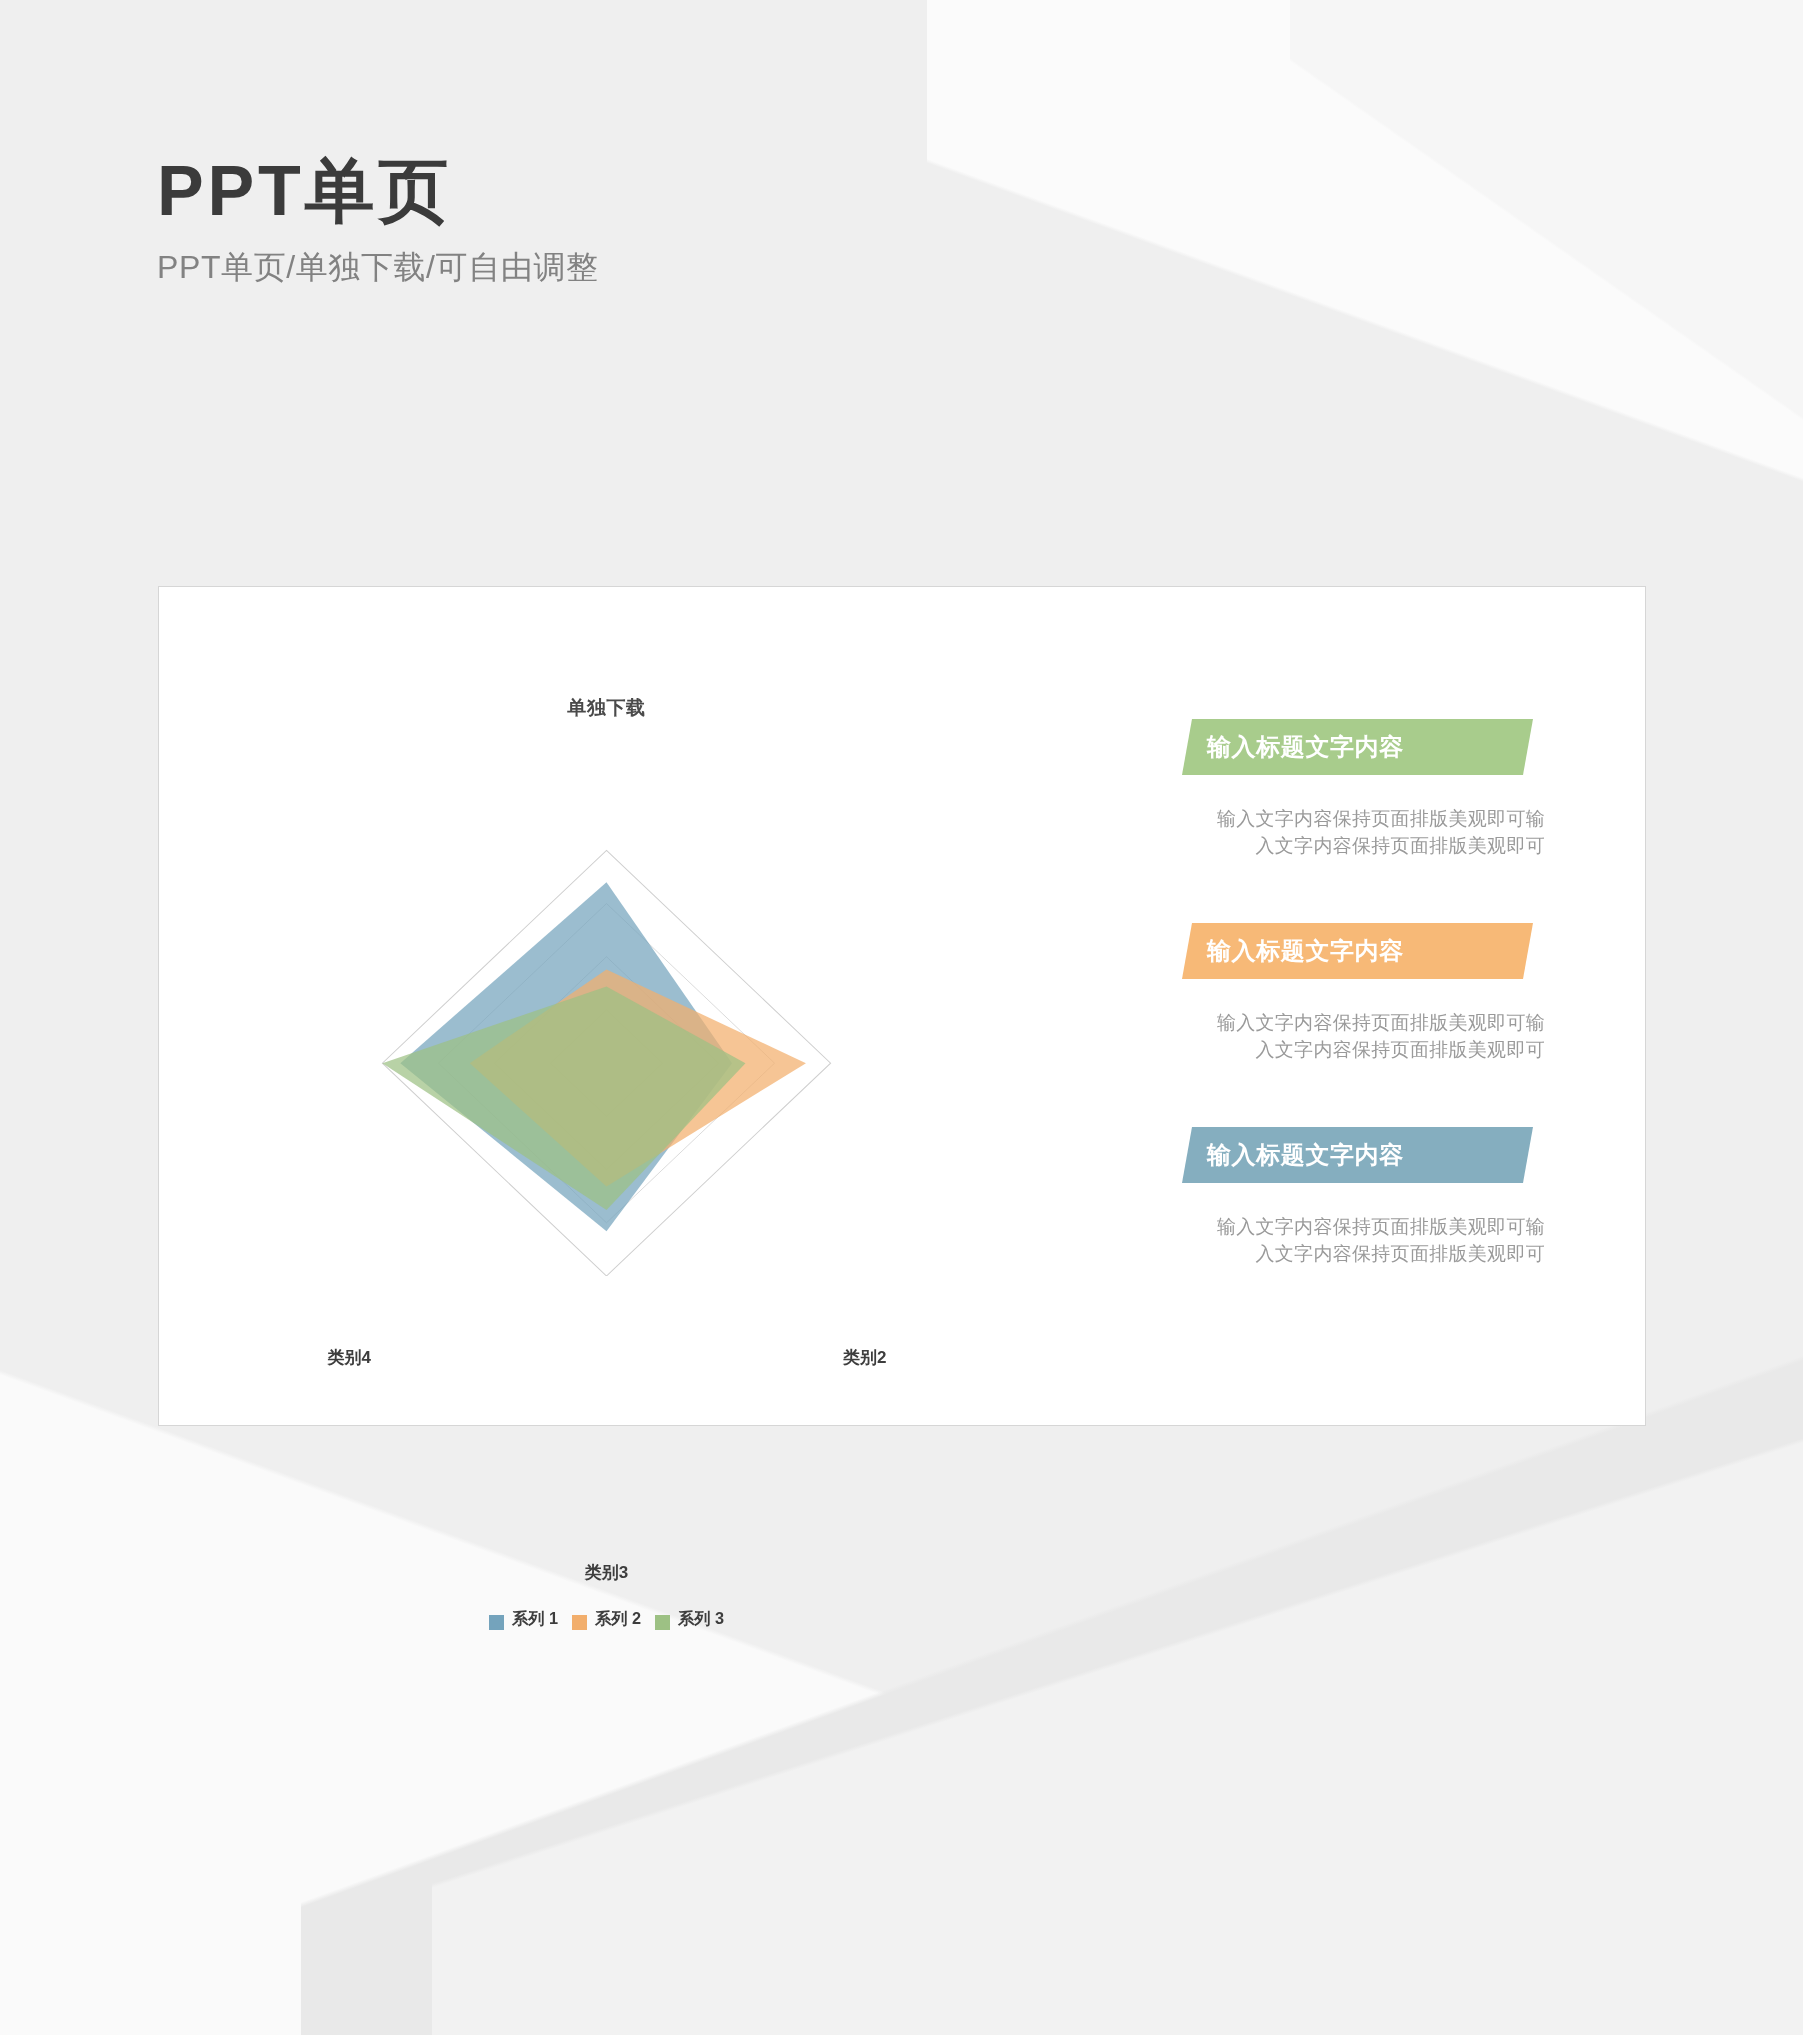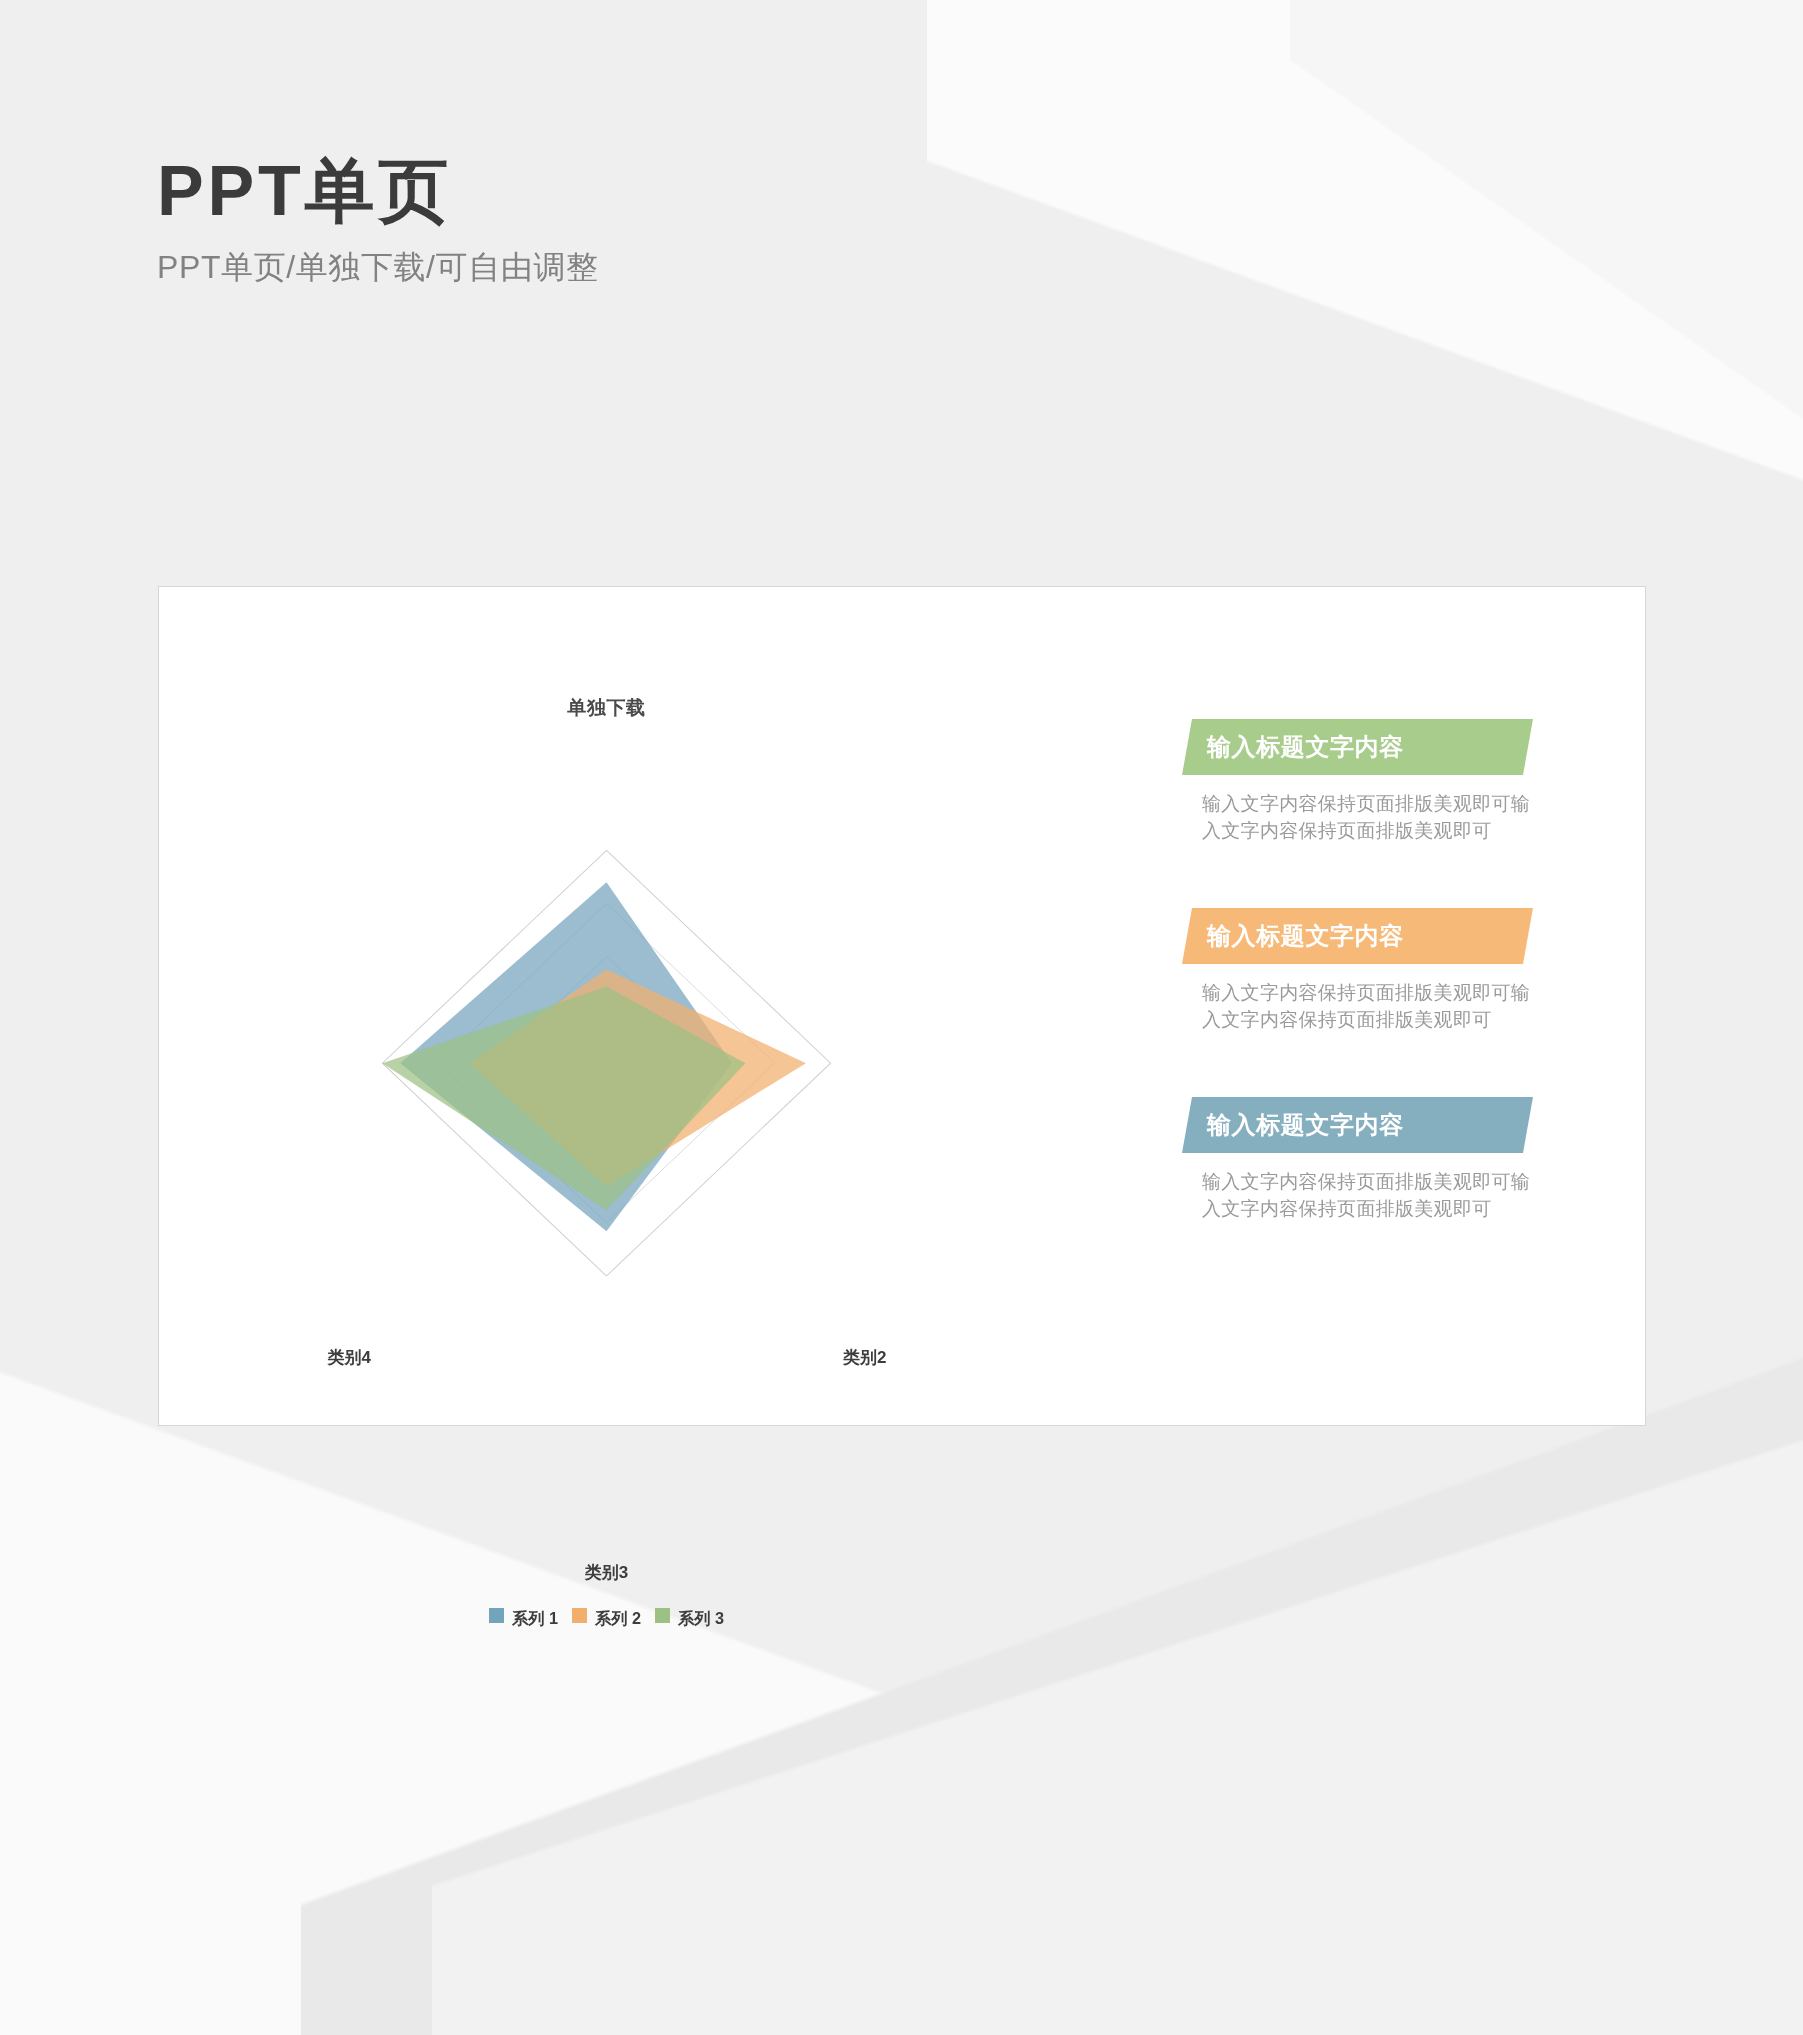--- a/index.html
+++ b/index.html
@@ -67,44 +67,44 @@
   }
   .lab-c1 { left:0; right:0; top:88px; text-align:center; }
   .lab-c2 { left:634px; top:696px; }
   .lab-c3 { left:0; right:0; top:911px; text-align:center; }
   .lab-c4 { right:633px; top:696px; }
 
   .legend {
     position:absolute; left:0; right:0; top:958px;
     display:flex; justify-content:center; align-items:center; gap:13.8px;
   }
-  .legend-item { display:flex; align-items:flex-start; gap:8px; }
+  .legend-item { display:flex; align-items:flex-end; gap:8px; }
   .legend-swatch { width:15px; height:15px; display:block; }
   .legend-text { font-size:16.3px; font-weight:700; color:#3d3d3d; white-space:nowrap; }
 
   
   .text-col {
     position:absolute; right:75px; top:132px;
     width:388px; display:flex; flex-direction:column; gap:63px;
   }
   .text-item { position:relative; }
   .banner {
     position:relative; height:56px; width:351px;
     display:flex; align-items:center;
     padding-left:25px;
     clip-path:polygon(10px 0, 100% 0, calc(100% - 10px) 100%, 0 100%);
   }
   .banner-text {
     font-size:24px; font-weight:700; color:#ffffff; letter-spacing:0.6px;
     white-space:nowrap;
   }
   .body-text {
-    margin-top:16px; padding-left:20px; width:363px;
+    margin-top:31px; padding-left:20px; width:363px;
     font-size:19px; line-height:1.42; color:#9a9a9a;
-    font-weight:400; letter-spacing:0.3px;
+    font-weight:400; letter-spacing:0.3px;text-align:right;
   }
 </style>
 </head>
 <body>
 
 <div class="bg-wash">
   <div class="w1"></div>
   <div class="w2"></div>
   <div class="w3"></div>
   <div class="w4"></div>

